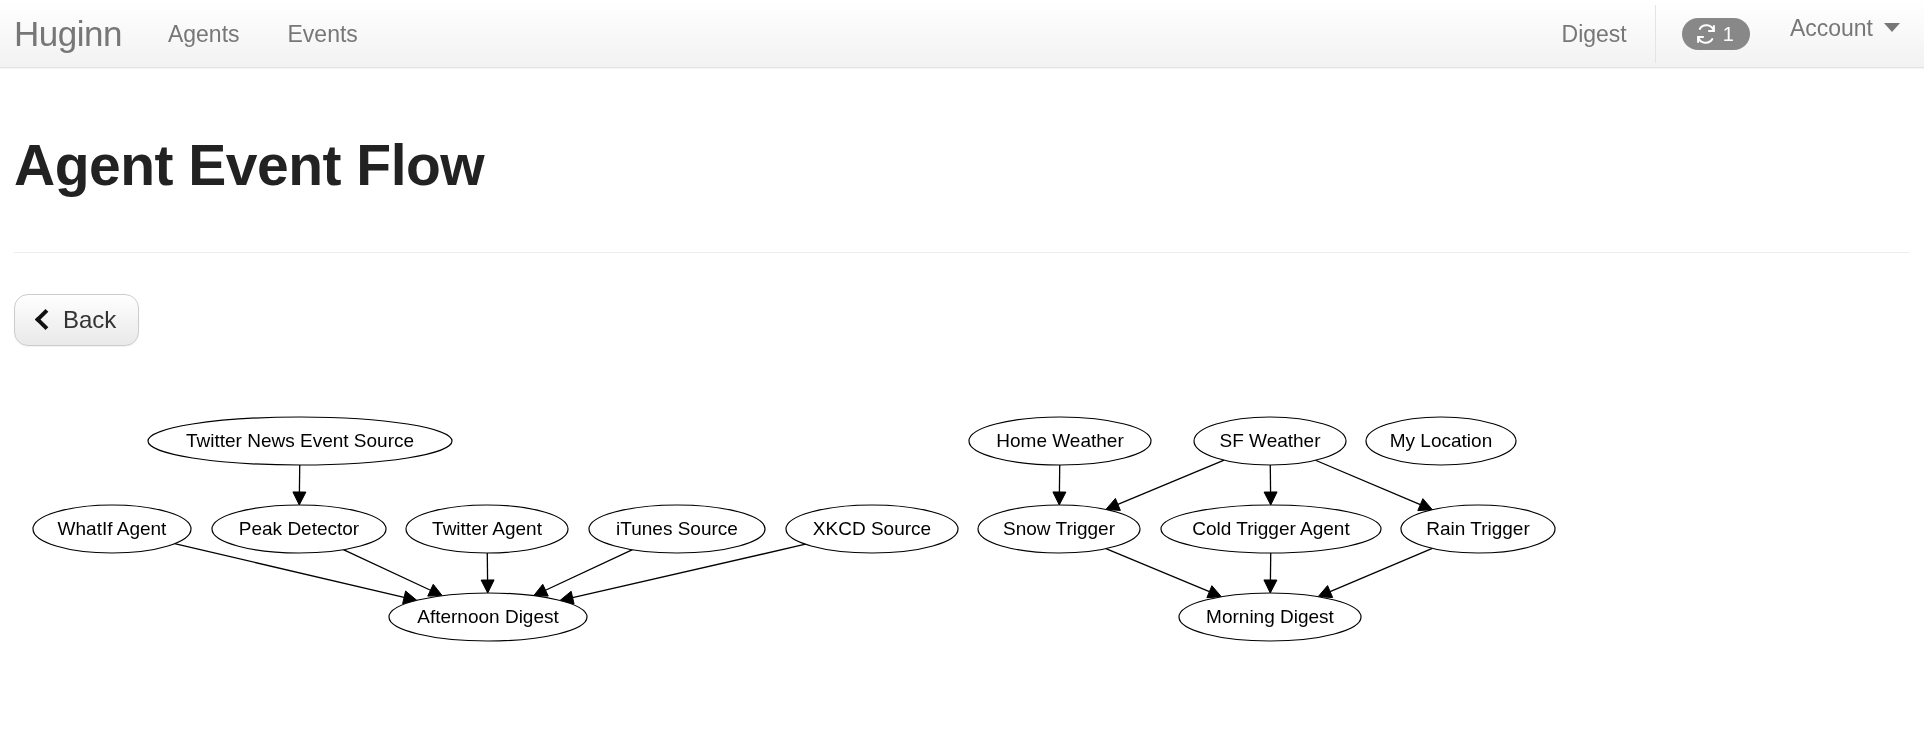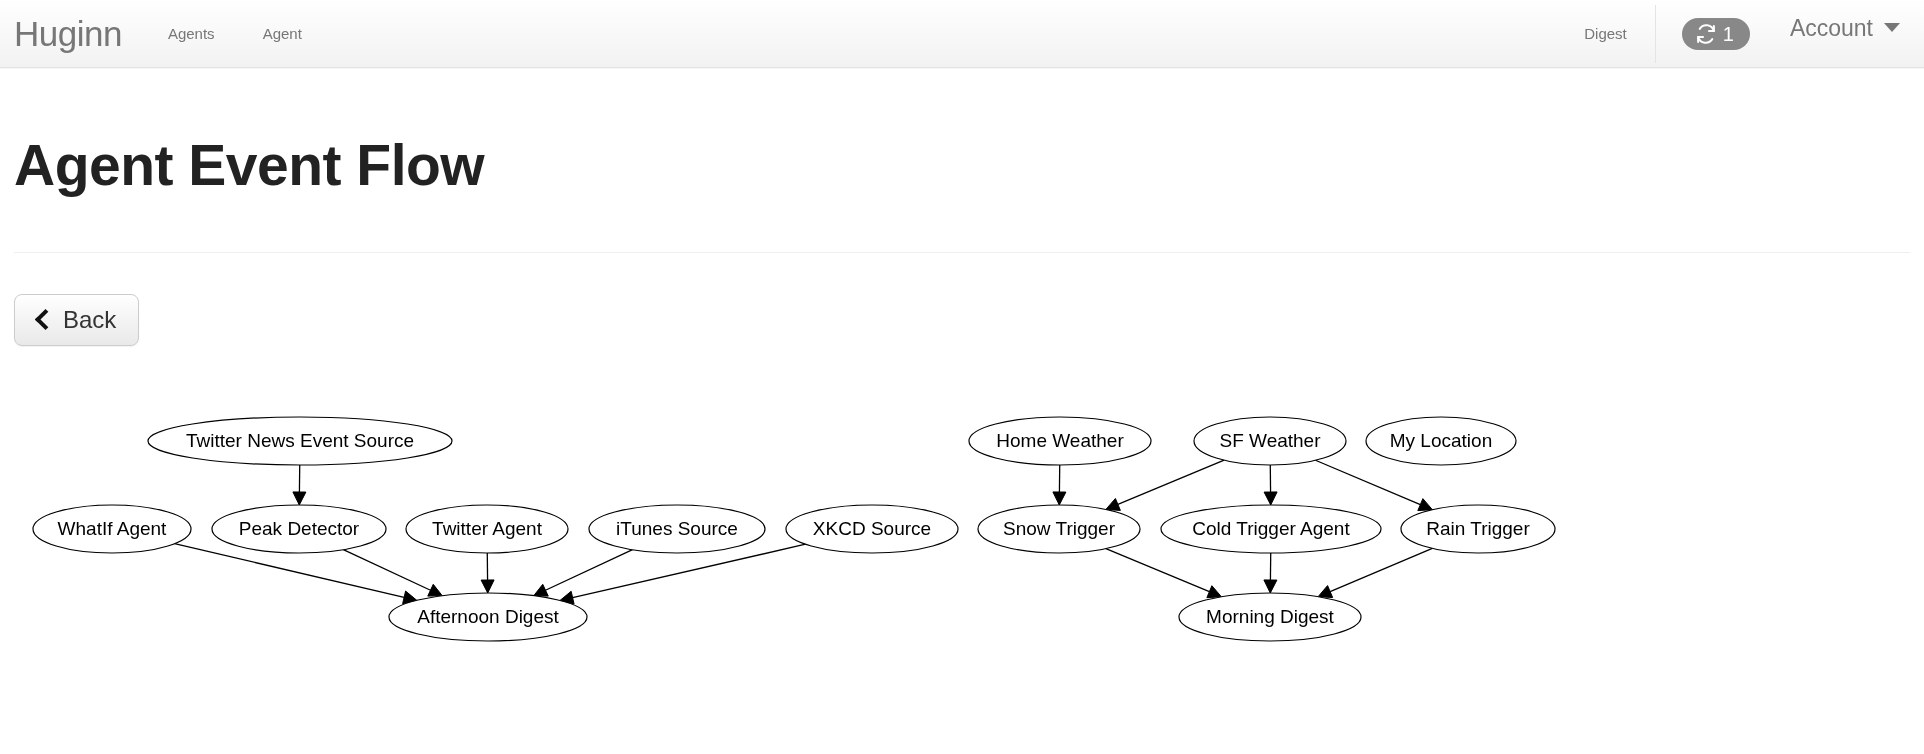--- a/index.html
+++ b/index.html
@@ -27,21 +27,21 @@
   .brand {
     font-size: 35px;
     color: #777777;
     padding: 0 22px 0 14px;
     line-height: 1;
     letter-spacing: -0.5px;
     text-decoration: none;
     font-weight: 400;
   }
   .nav-link {
-    font-size: 15px;
+    font-size: 23px;
     color: #777777;
     text-decoration: none;
     padding: 0 24px;
     line-height: 58px;
     height: 58px;
     display: inline-block;
     white-space: nowrap;
   }
   .nav-right {
     margin-left: auto;
@@ -104,21 +104,21 @@
   .btn-back {
     display: inline-flex;
     align-items: center;
     gap: 12px;
     margin-top: 41px;
     padding: 13px 22px 13px 19px;
     font-size: 24px;
     color: #333333;
     background: linear-gradient(to bottom, #ffffff 0%, #f3f3f3 52%, #e9e9e9 100%);
     border: 1px solid #cccccc;
-    border-radius: 8px;
+    border-radius: 14px;
     cursor: pointer;
     line-height: 1;
     box-shadow: 0 1px 1px rgba(0,0,0,0.05);
     font-family: "Liberation Sans", sans-serif;
     justify-content: space-between;
   }
   .chevron-left {
     display:inline-block;
     width: 17px; height: 17px;
     position: relative;
@@ -150,21 +150,21 @@
   .edge { stroke:#000000; stroke-width:1.3; fill:none; }
   .arrow-head { fill:#000000; stroke:#000000; stroke-width:1; }
 </style>
 </head>
 <body>
 
 <div class="navbar">
   <div class="nav-left">
     <a class="brand" href="#">Huginn</a>
     <a class="nav-link" href="#">Agents</a>
-    <a class="nav-link" href="#">Agent</a>
+    <a class="nav-link" href="#">Events</a>
   </div>
 
   <div class="nav-right">
     <a class="nav-link" href="#">Digest</a>
     <div class="nav-divider"></div>
     <div class="badge-pill">
       <span class="refresh-icon">
         <svg width="22" height="22" viewBox="0 0 24 24" fill="none" stroke="#ffffff" stroke-width="2.2" stroke-linecap="round">
           <path d="M20.5 8.5A8.5 8.5 0 0 0 5.2 6.4"></path>
           <polyline points="20.6,3.2 20.6,8.7 15.2,8.7" fill="none"></polyline>

